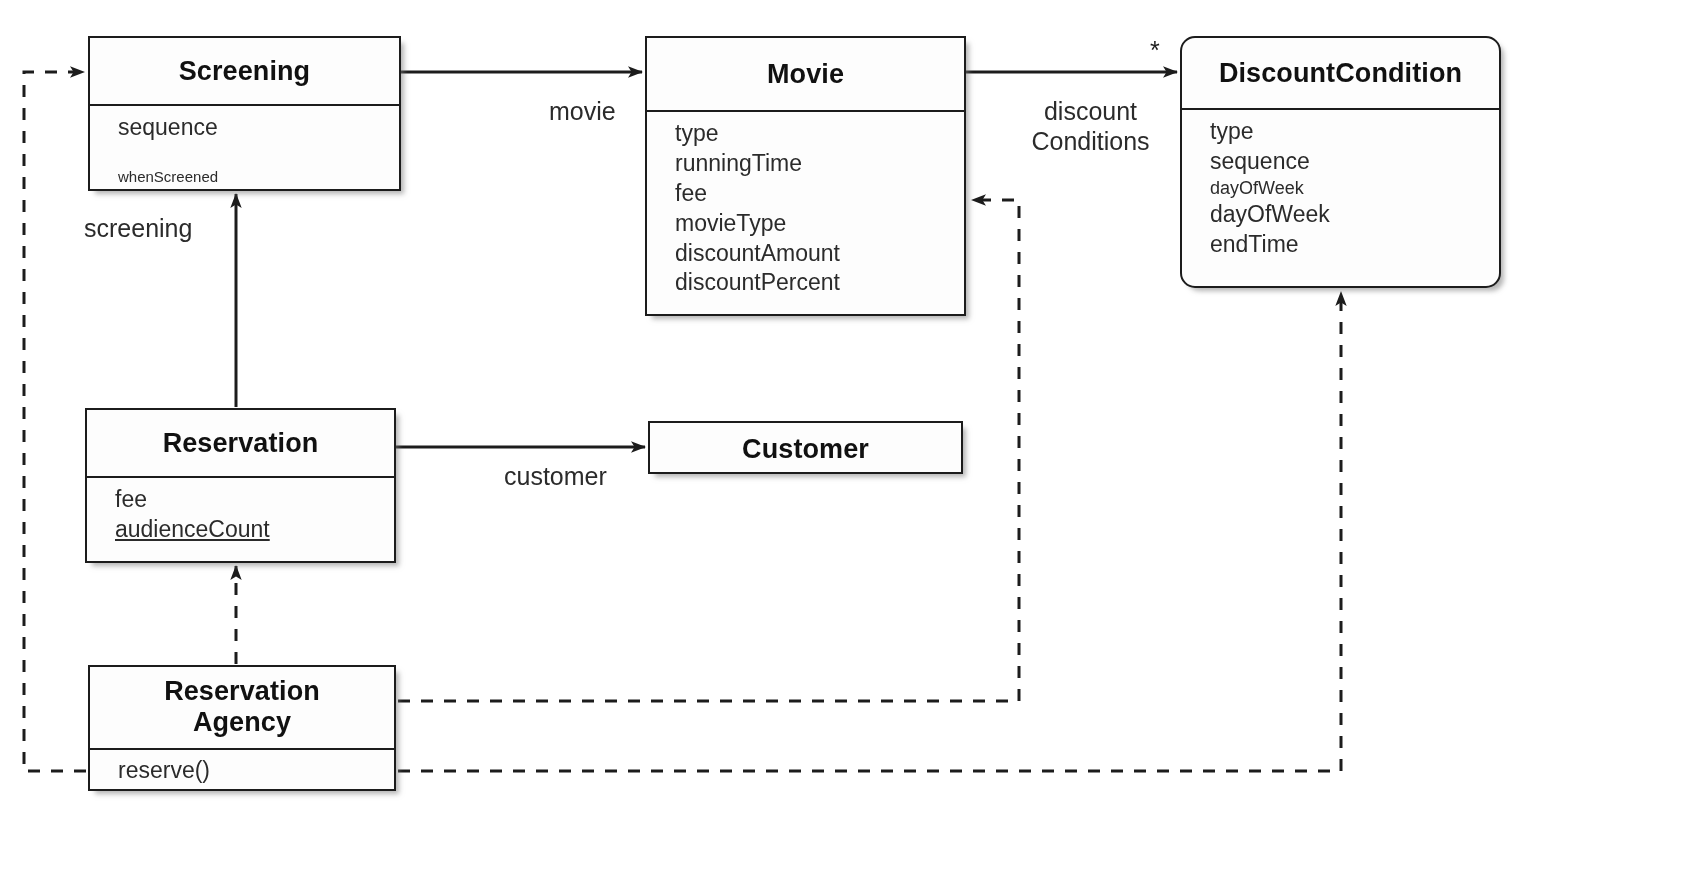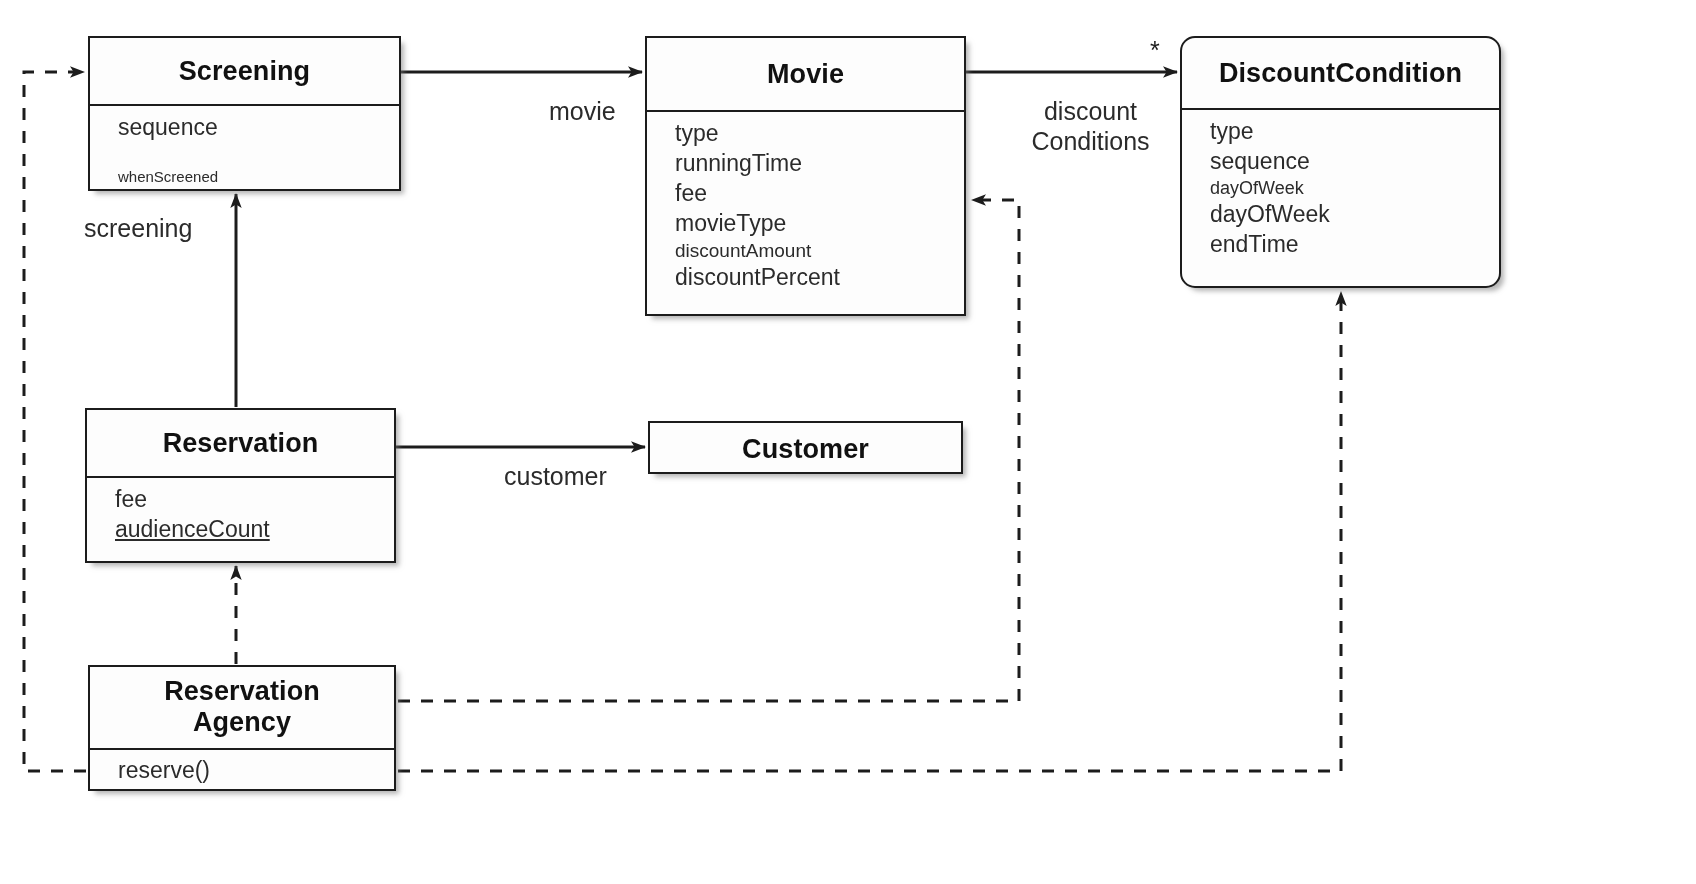--- a/index.html
+++ b/index.html
@@ -131,21 +131,21 @@
     </div>
   </div>
 
   <div class="uml-class" style="left:645px; top:36px; width:321px; height:280px;">
     <div class="uml-title" style="height:72px; line-height:72px; font-size:27px;">Movie</div>
     <div class="uml-compartment" style="height:208px;">
       <div class="uml-attr" style="font-size:23px;">type</div>
       <div class="uml-attr" style="font-size:23px;">runningTime</div>
       <div class="uml-attr" style="font-size:23px;">fee</div>
       <div class="uml-attr" style="font-size:23px;">movieType</div>
-      <div class="uml-attr" style="font-size:19px;">discountAmount</div>
+      <div class="uml-attr" style="font-size:23px;">discountAmount</div>
       <div class="uml-attr" style="font-size:23px;">discountPercent</div>
     </div>
   </div>
 
   <div class="uml-class" style="left:1180px; top:36px; width:321px; height:252px;border-radius:15px;">
     <div class="uml-title" style="height:70px; line-height:70px; font-size:27px;">DiscountCondition</div>
     <div class="uml-compartment" style="height:236px;">
       <div class="uml-attr" style="font-size:23px;">type</div>
       <div class="uml-attr" style="font-size:23px;">sequence</div>
       <div class="uml-attr" style="font-size:18px;">dayOfWeek</div>

